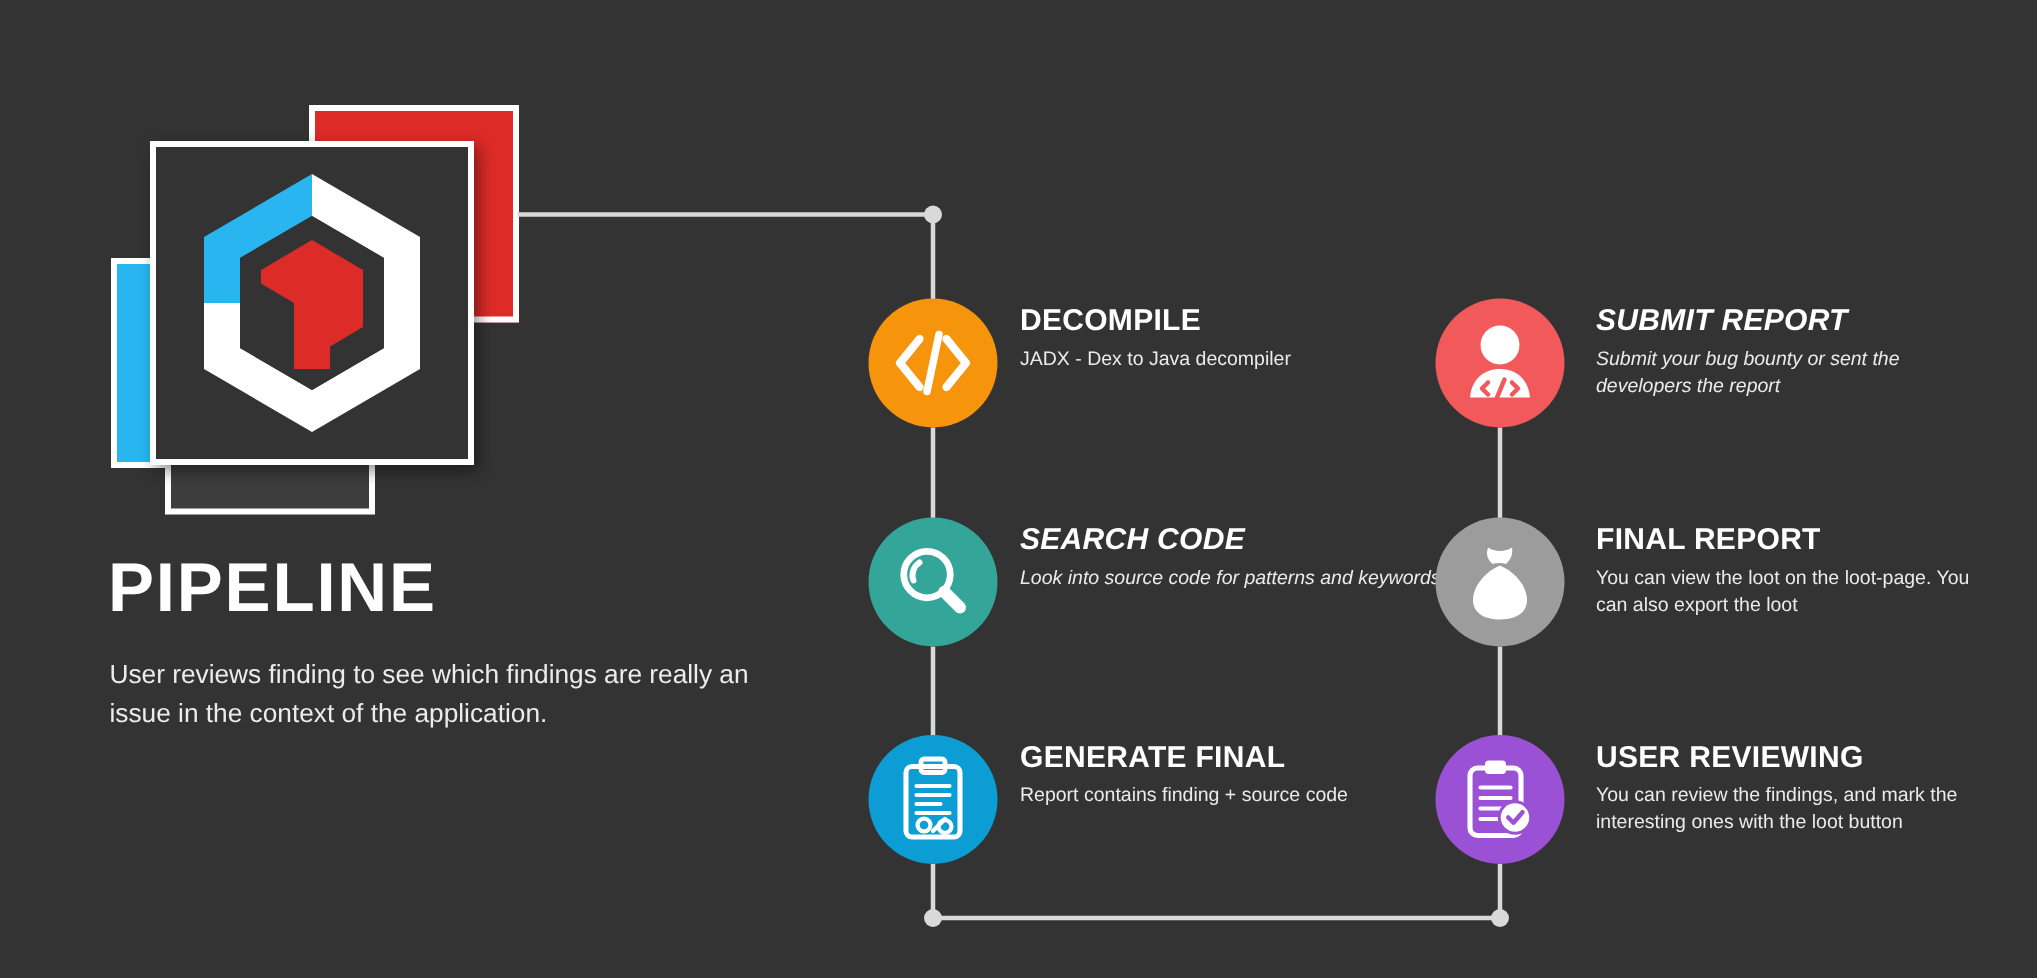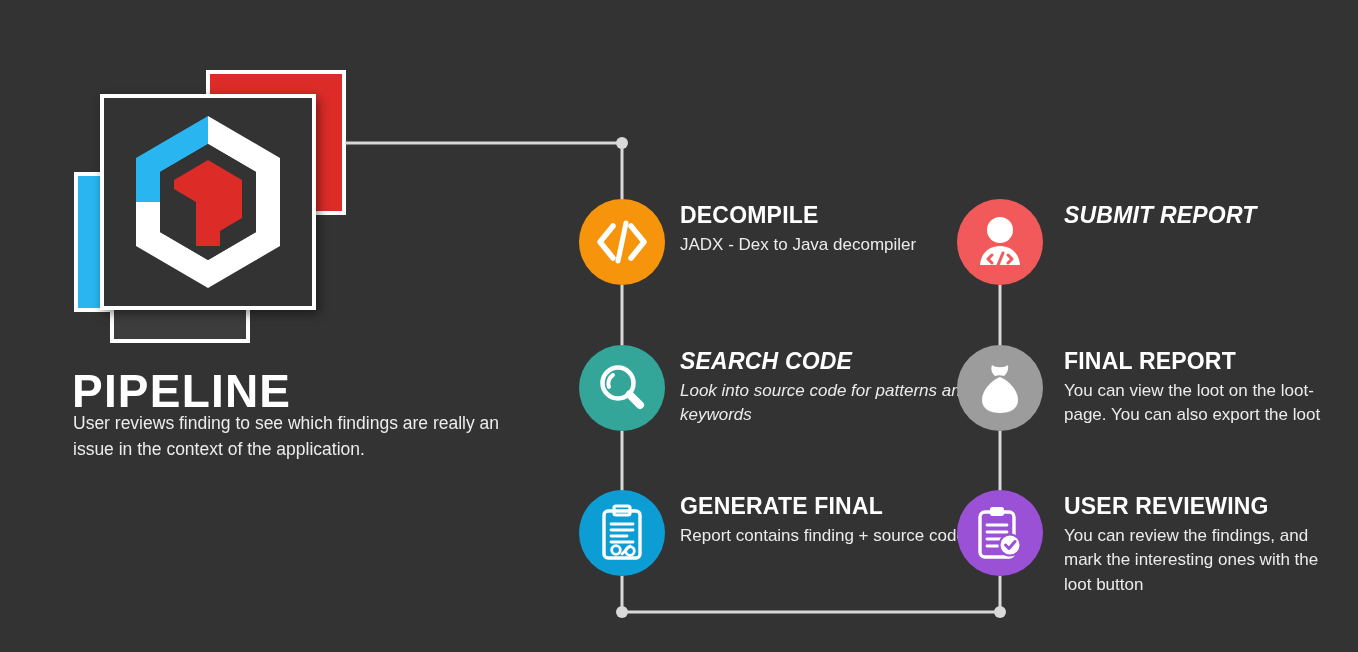--- a/index.html
+++ b/index.html
@@ -23,41 +23,41 @@
                 box-shadow:3px 4px 10px rgba(0,0,0,.45); }
 
   #logo-mark { position:absolute; left:0; top:0; width:100%; height:100%; }
 
   #pipeline-title {
     position:absolute; left:72px; top:368px;
     font-size:46px; font-weight:bold; color:#ffffff;
     letter-spacing:1.2px; line-height:1;
   }
   #pipeline-desc {
-    position:absolute; left:73px; top:411px; width:452px;
+    position:absolute; left:73px; top:437px; width:452px;
     font-size:17.5px; color:#ececec; line-height:1.47;
   }
 
   
   #connectors { position:absolute; left:0; top:0; width:1358px; height:652px; }
 
   
   .node { position:absolute; }
   .node-circle {
     position:absolute; width:86px; height:86px; border-radius:50%;
     display:flex; align-items:center; justify-content:center;
   }
   .node-circle svg { display:block; }
   .node-text { position:absolute; }
   .node-title {
-    font-size:23px; font-weight:bold; color:#ffffff;
+    font-size:20px; font-weight:bold; color:#ffffff;
     letter-spacing:.2px; line-height:1.1; white-space:nowrap;
   }
   .node-desc {
-    margin-top:5px; font-size:17px; color:#ebebeb; line-height:1.42;
+    margin-top:5px; font-size:13px; color:#ebebeb; line-height:1.42;
   }
 
   
   .col-a .node-circle { left:0; }
   .col-a .node-text   { left:101px; }
   .col-b .node-circle { left:0; }
   .col-b .node-text   { left:107px; }
 
   #node-decompile  { left:579px; top:199px; }
   #node-search     { left:579px; top:345px; }
@@ -182,20 +182,21 @@
       <path d="M29 32 c-11 0 -19 7 -20 19 h40 c-1 -12 -9 -19 -20 -19 Z" fill="#fff"></path>
       <g stroke="#F2595B" stroke-width="3" stroke-linecap="round" stroke-linejoin="round" fill="none">
         <path d="M21 41 L17 45 L21 49"></path>
         <path d="M37 41 L41 45 L37 49"></path>
         <path d="M32 39 L27 51"></path>
       </g>
     </svg>
   </div>
   <div class="node-text w-b">
     <div class="node-title">SUBMIT REPORT</div>
+    <div class="node-desc">Submit your bug bounty or sent the developers the report</div>
   </div>
 </div>
 
 <div class="node col-b" id="node-final">
   <div class="node-circle" style="background:#9C9C9C">
     <svg width="50" height="54" viewBox="0 0 50 54">
       <path d="M17 4 c4 3 12 3 16 0 c1 6 -2 9 -4 11 c-3 -1 -6 -1 -9 0 c-2 -2 -5 -5 -3 -11 Z" fill="#fff"></path>
       <path d="M25 16 c10 4 18 14 18 23 c0 9 -8 13 -18 13 c-10 0 -18 -4 -18 -13 c0 -9 8 -19 18 -23 Z" fill="#fff"></path>
     </svg>
   </div>

